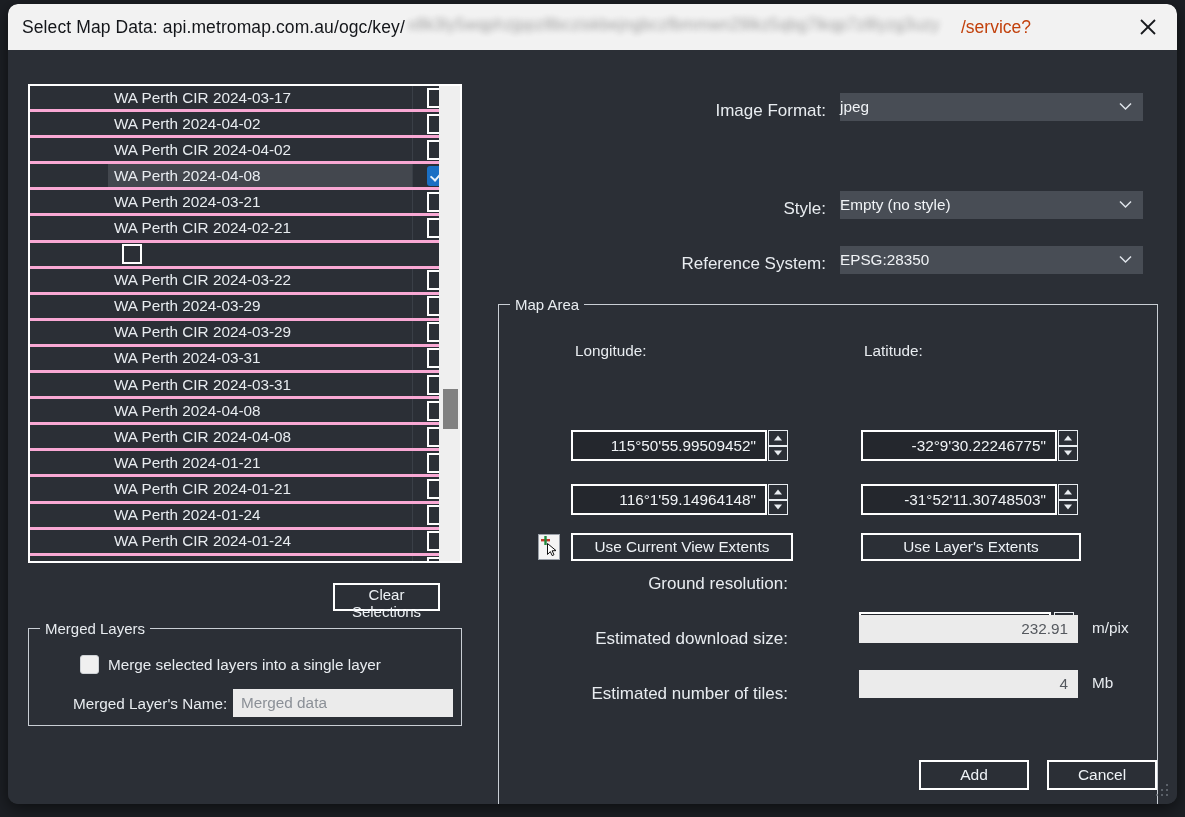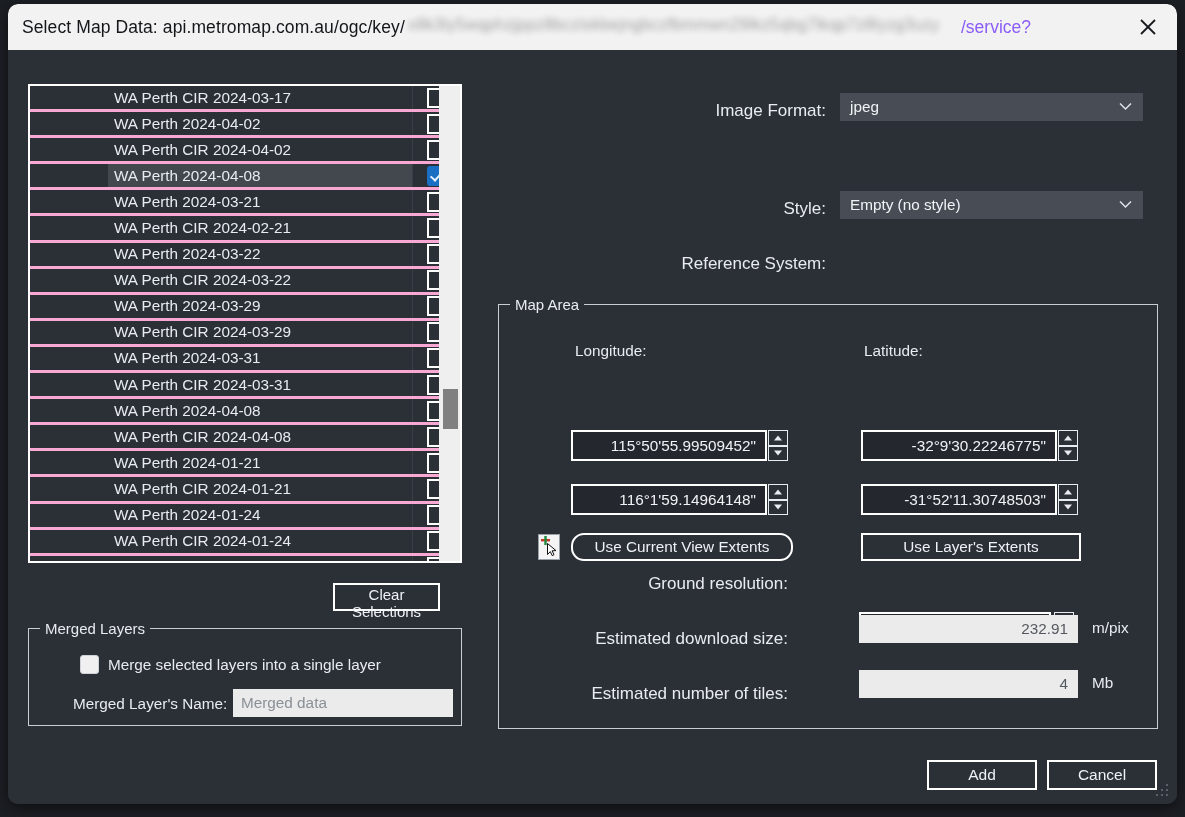--- a/index.html
+++ b/index.html
@@ -59,21 +59,21 @@
     filter: blur(3.1px);
     white-space: nowrap;
     letter-spacing: .4px;
     opacity: .95;
   }
   .title-tail {
     position: absolute;
     left: 953px;
     top: 13px;
     font-size: 17.5px;
-    color: #8b5cf6;
+    color: #c2410c;
     white-space: nowrap;
   }
   .close-btn {
     position: absolute;
     right: 0; top: 0;
     width: 58px;
     height: 46px;
     border: none;
     background: transparent;
     cursor: pointer;
@@ -283,21 +283,20 @@
     white-space: nowrap;
   }
   .combo {
     position: absolute;
     height: 28px;
     background: #484d55;
     border: none;
     box-sizing: border-box;
     display: flex;
     align-items: center;
-    padding-left: 10px;
     cursor: pointer;
   }
   .combo .combo-text {
     font-size: 15.3px;
     color: #f0f3f6;
     white-space: nowrap;
   }
   .combo .chev {
     position: absolute;
     right: 11px;
@@ -333,21 +332,21 @@
     margin-left: 10px;
     font-size: 15.3px;
     color: #e8ecf0;
     white-space: nowrap;
   }
 
   #map-area-group {
     left: 490px;
     top: 254px;
     width: 660px;
-    height: 425px;
+    height: 512px;
   }
   .axis-label {
     position: absolute;
     font-size: 15.3px;
     color: #e8ecf0;
   }
   .spin-wrap {
     position: absolute;
     height: 31px;
   }
@@ -572,23 +571,20 @@
             <div class="layer-indent"></div>
             <div class="layer-label-cell">
               <span class="layer-label">WA Perth CIR 2024-02-21</span>
             </div>
             <div class="layer-check-cell">
               <span class="cbox"></span>
             </div>
           </div>
           <div class="layer-row">
             <div class="layer-indent"></div>
-            <div class="layer-label-cell">
-              <span class="layer-label">WA Perth 2024-03-22</span>
-            </div>
             <div class="layer-check-cell">
               <span class="cbox"></span>
             </div>
           </div>
           <div class="layer-row">
             <div class="layer-indent"></div>
             <div class="layer-label-cell">
               <span class="layer-label">WA Perth CIR 2024-03-22</span>
             </div>
             <div class="layer-check-cell">
@@ -729,20 +725,26 @@
 
     <span class="right-label" style="left:640px; top:149px; width:178px;">Style:</span>
     <div class="combo" style="left:832px; top:141px; width:303px;">
       <span class="combo-text">Empty (no style)</span>
       <svg class="chev" width="13" height="9" viewBox="0 0 13 9">
         <polyline points="1,1.5 6.5,7 12,1.5" fill="none" stroke="#dfe4ea" stroke-width="1.5"></polyline>
       </svg>
     </div>
 
     <span class="right-label" style="left:610px; top:204px; width:208px;">Reference System:</span>
+    <div class="combo" style="left:832px; top:196px; width:303px;">
+      <span class="combo-text">EPSG:28350</span>
+      <svg class="chev" width="13" height="9" viewBox="0 0 13 9">
+        <polyline points="1,1.5 6.5,7 12,1.5" fill="none" stroke="#dfe4ea" stroke-width="1.5"></polyline>
+      </svg>
+    </div>
 
     <div class="groupbox" id="map-area-group">
       <span class="gb-title">Map Area</span>
 
       <span class="axis-label" style="left:76px; top:37px;">Longitude:</span>
       <span class="axis-label" style="left:365px; top:37px;">Latitude:</span>
 
       <div class="spin-wrap" style="left:72px; top:125px; width:220px;">
         <input class="spin-input" style="width: 196px;" type="text" value="115°50'55.99509452&quot;">
         <div class="spin-btns" style="left:197px;">
@@ -792,21 +794,21 @@
       </div>
 
       <button class="pick-extent-btn">
         <svg width="20" height="24" viewBox="0 0 20 24">
           <rect x="2" y="4" width="9" height="2.4" fill="#c0392b"></rect>
           <rect x="5.3" y="1" width="2.4" height="9" fill="#1e8a3c"></rect>
           <path d="M8.5 8.5 L8.5 19.5 L11.3 16.6 L13.2 20.6 L15 19.7 L13.1 15.8 L17 15.6 Z" fill="#ffffff" stroke="#111111" stroke-width="1"></path>
         </svg>
       </button>
 
-      <button class="btn-outline" style="left:72px; top:228px; width:222px; height:28px;border-radius:13px;">Use Current View Extents</button>
+      <button class="btn-outline" style="left:72px; top:228px; width:222px; height:28px;">Use Current View Extents</button>
       <button class="btn-outline" style="left:362px; top:228px; width:220px; height:28px;">Use Layer's Extents</button>
     </div>
 
     <span class="right-label" style="left:560px; top:524px; width:220px;">Ground resolution:</span>
     <div class="res-wrap">
       <div class="res-input">
         <span class="res-sel">3.00000</span>
           <span class="caret"></span>
       </div>
       <div class="spin-btns" style="left:195px;">
@@ -820,21 +822,21 @@
     </div>
     <span class="unit" style="left:1084px; top:569px;">m/pix</span>
 
     <span class="right-label" style="left:560px; top:579px; width:220px;">Estimated download size:</span>
     <div class="ro-field" style="left:851px; top:565px; width:219px;">232.91</div>
     <span class="unit" style="left:1084px; top:624px;">Mb</span>
 
     <span class="right-label" style="left:560px; top:634px; width:220px;">Estimated number of tiles:</span>
     <div class="ro-field" style="left:851px; top:620px; width:219px;">4</div>
 
-    <button class="footer-btn" style="left:911px; top:710px;margin-left:8px;">Add</button>
+    <button class="footer-btn" style="left:911px; top:710px;">Add</button>
     <button class="footer-btn" style="left:1039px; top:710px;">Cancel</button>
 
     <div class="resize-grip">
       <i style="left:10px; top:0px;"></i>
       <i style="left:5px; top:5px;"></i>
         <i style="left:10px; top:5px;"></i>
       <i style="left:0px; top:10px;"></i>
         <i style="left:5px; top:10px;"></i>
         <i style="left:10px; top:10px;"></i>
     </div>

